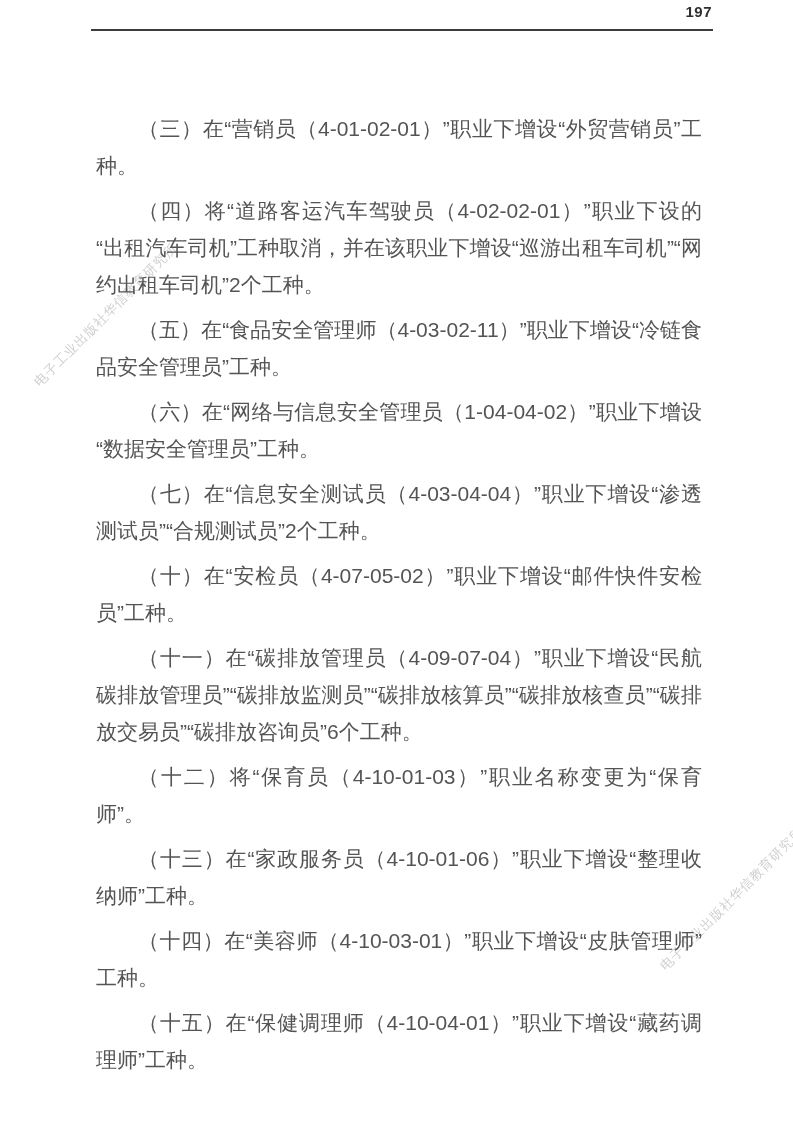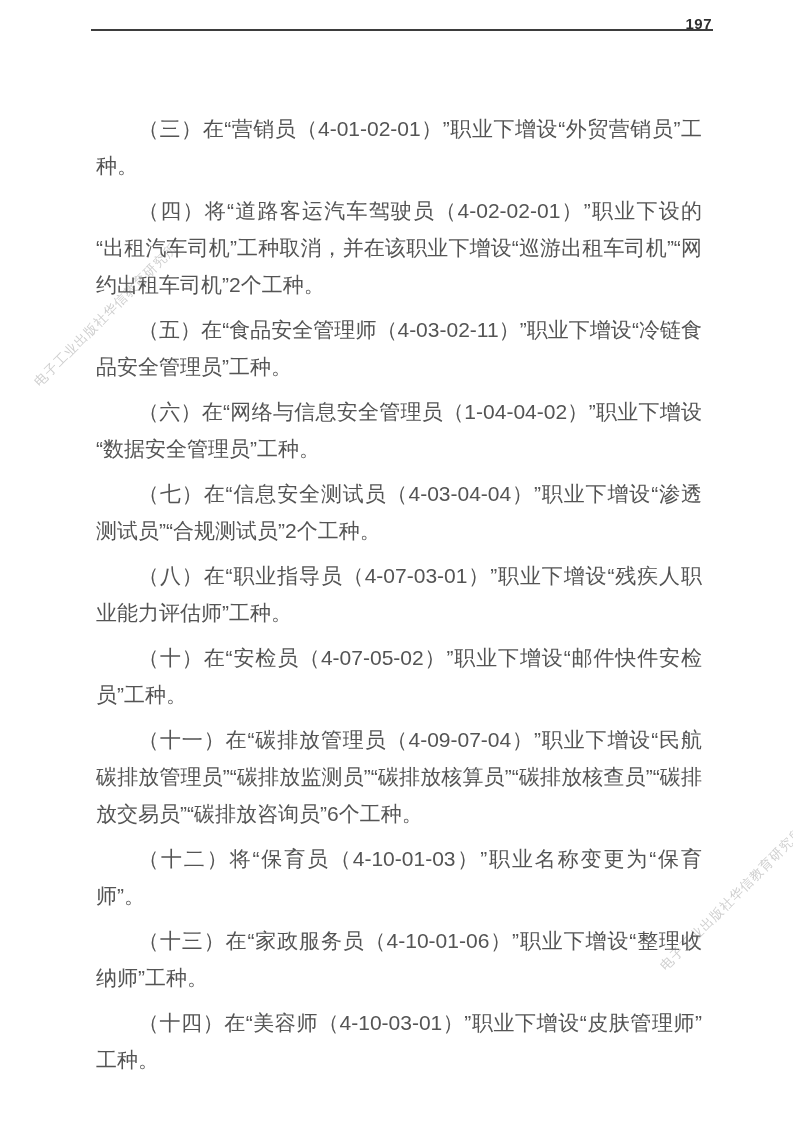--- a/index.html
+++ b/index.html
@@ -16,21 +16,20 @@
     font-family: "Liberation Sans", sans-serif;
   }
   .page-number {
     position: absolute;
     top: 3px;
     right: 81px;
     font-size: 15px;
     font-weight: 600;
     color: #2f2f2f;
     letter-spacing: 0.5px;
-    margin-top: 12px;
   }
   .header-rule {
     position: absolute;
     top: 29px;
     left: 91px;
     width: 622px;
     height: 2px;
     background: #3d3d3d;
   }
   .doc-body {
@@ -82,21 +81,21 @@
     <div class="page-number">197</div>
     <div class="header-rule"></div>
   </header>
 
   <main class="doc-body">
     <p>（三）在“营销员（4-01-02-01）”职业下增设“外贸营销员”工种。</p>
     <p>（四）将“道路客运汽车驾驶员（4-02-02-01）”职业下设的“出租汽车司机”工种取消，并在该职业下增设“巡游出租车司机”“网约出租车司机”2个工种。</p>
     <p>（五）在“食品安全管理师（4-03-02-11）”职业下增设“冷链食品安全管理员”工种。</p>
     <p>（六）在“网络与信息安全管理员（1-04-04-02）”职业下增设“数据安全管理员”工种。</p>
     <p>（七）在“信息安全测试员（4-03-04-04）”职业下增设“渗透测试员”“合规测试员”2个工种。</p>
-    <p>（八）在“职业指导员（4-07-03-01）”职业下增设“残疾人职业能力评估师”工种。</p>
     <p>（十）在“安检员（4-07-05-02）”职业下增设“邮件快件安检员”工种。</p>
     <p>（十一）在“碳排放管理员（4-09-07-04）”职业下增设“民航碳排放管理员”“碳排放监测员”“碳排放核算员”“碳排放核查员”“碳排放交易员”“碳排放咨询员”6个工种。</p>
     <p>（十二）将“保育员（4-10-01-03）”职业名称变更为“保育师”。</p>
     <p>（十三）在“家政服务员（4-10-01-06）”职业下增设“整理收纳师”工种。</p>
     <p>（十四）在“美容师（4-10-03-01）”职业下增设“皮肤管理师”工种。</p>
+    <p>（十五）在“保健调理师（4-10-04-01）”职业下增设“藏药调理师”工种。</p>
   </main>
 
 </div>
 
 </body></html>

